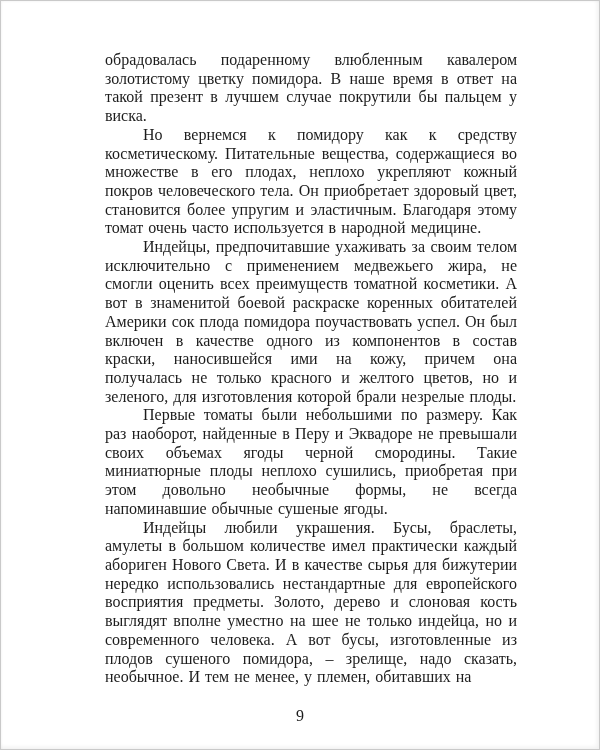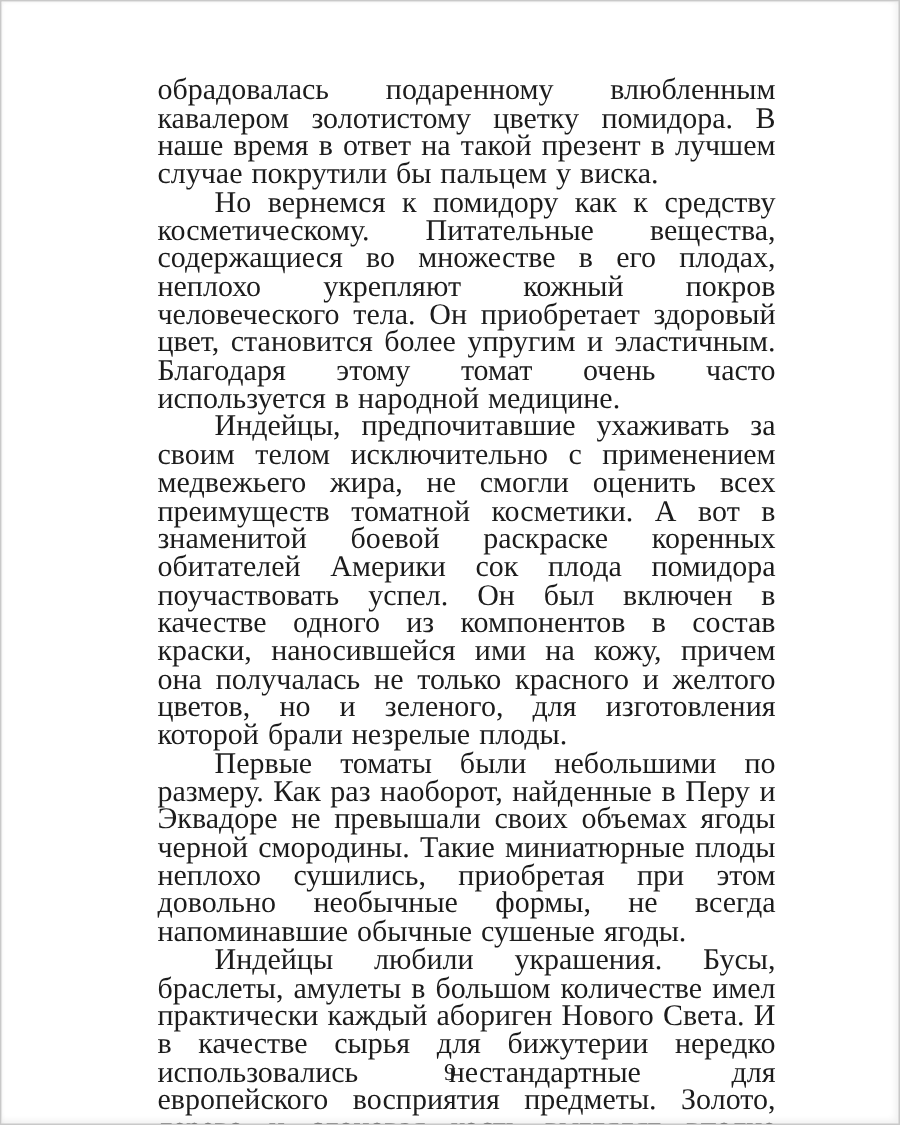--- a/index.html
+++ b/index.html
@@ -20,21 +20,21 @@
       color: #1c1c1c;
     }
     .text-block {
       position: absolute;
       top: 50px;
       left: 104px;
       width: 412px;
     }
     .text-block p {
       margin: 0;
-      font-size: 20px;
+      font-size: 16px;
       line-height: 18.7px;
       text-align: justify;
       text-indent: 38px;
       word-spacing: 1px;
     }
     .text-block p.no-indent {
       text-indent: 0;
     }
     .page-number {
       position: absolute;

